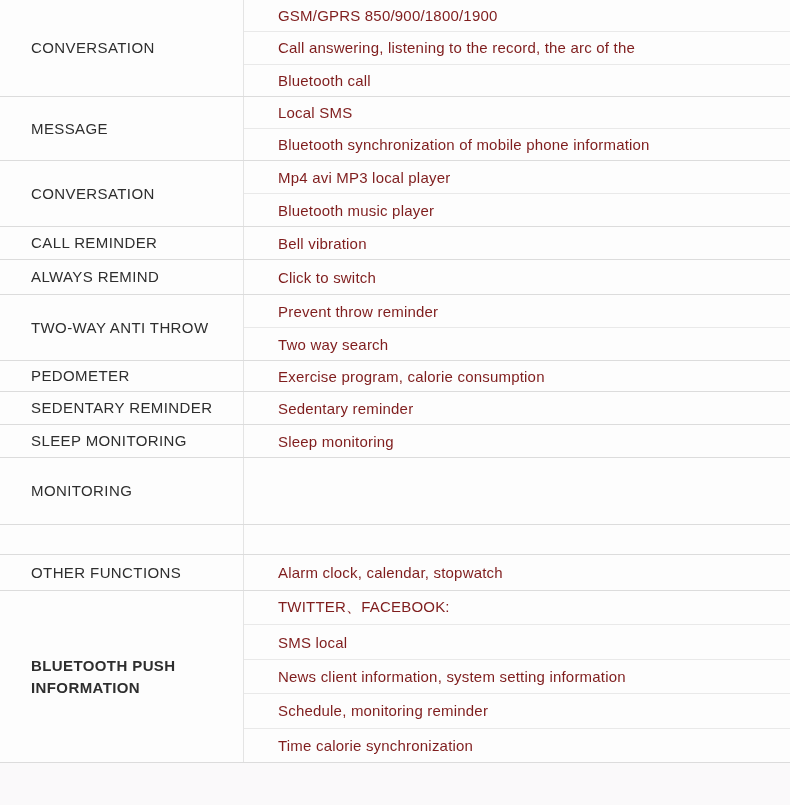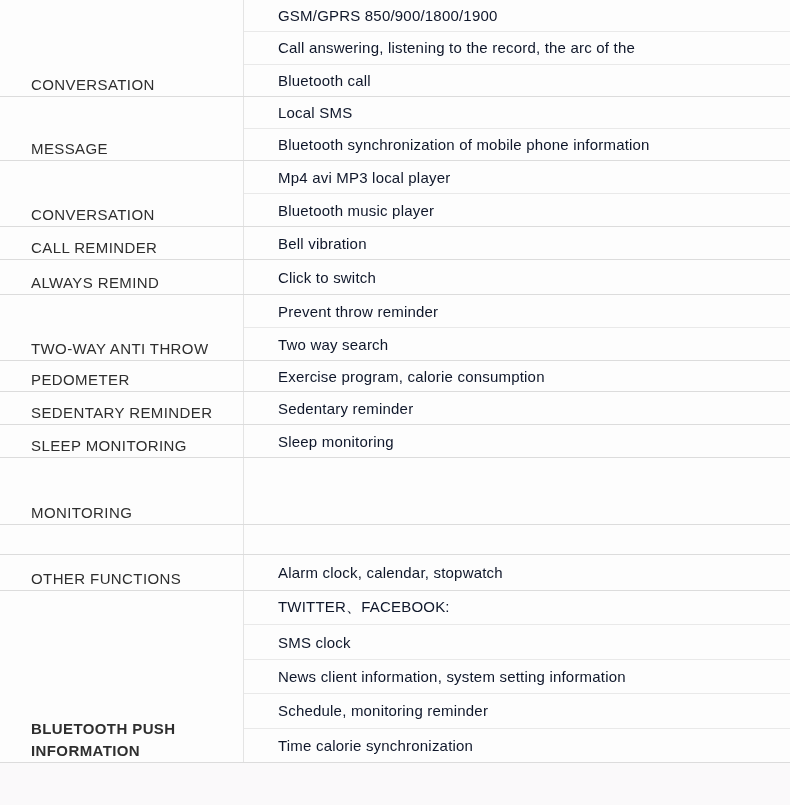--- a/index.html
+++ b/index.html
@@ -20,21 +20,21 @@
   .group {
     display: flex;
     box-sizing: border-box;
     border-bottom: 1px solid #dcdcdc;
   }
   .cat {
     width: 244px;
     box-sizing: border-box;
     border-right: 1px solid #e4e4e4;
     display: flex;
-    align-items: flex-end;
+    align-items: center;
     flex-shrink: 0;
   }
   .cat-label {
     padding-left: 31px;
     font-size: 15px;
     font-weight: 500;
     letter-spacing: 0.4px;
     color: #2e2e2e;
     white-space: nowrap;
     line-height: 22px;
@@ -54,21 +54,21 @@
     display: flex;
     align-items: center;
     box-sizing: border-box;
   }
   .feat:not(:last-child) {
     border-bottom: 1px solid #e9e9e9;
   }
   .feat-text {
     padding-left: 34px;
     font-size: 15px;
-    color: #0f172a;
+    color: #7f1d1d;
     letter-spacing: 0.2px;
     white-space: nowrap;
   }
   .footer-space {
     height: 42px;
     background: #faf9fa;
   }
 </style>
 </head>
 <body>
@@ -221,21 +221,21 @@
 
   <div class="group" style="height:172px">
     <div class="cat">
       <span class="cat-label wrap">BLUETOOTH PUSH INFORMATION</span>
     </div>
     <div class="feats">
       <div class="feat">
           <span class="feat-text">TWITTER、FACEBOOK:</span>
         </div>
       <div class="feat">
-          <span class="feat-text">SMS clock</span>
+          <span class="feat-text">SMS local</span>
         </div>
       <div class="feat">
           <span class="feat-text">News client information, system setting information</span>
         </div>
       <div class="feat">
           <span class="feat-text">Schedule, monitoring reminder</span>
         </div>
       <div class="feat">
           <span class="feat-text">Time calorie synchronization</span>
         </div>

